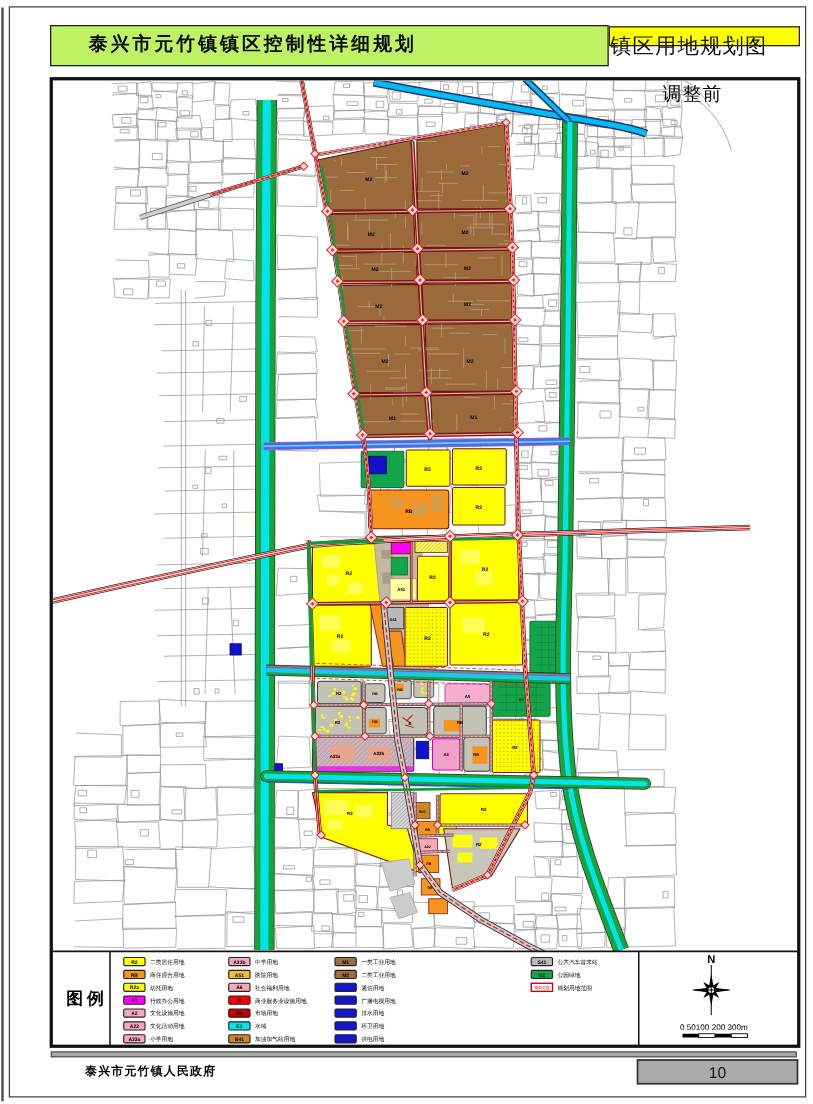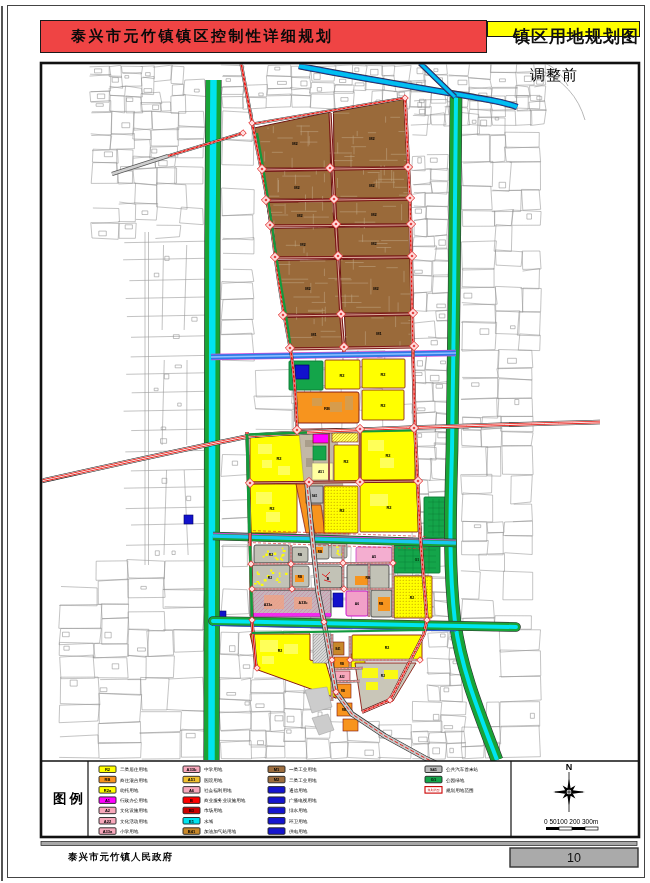--- a/index.html
+++ b/index.html
@@ -1,20 +1,20 @@
 <!DOCTYPE html>
 <html><head><meta charset="utf-8"><style>
 *{margin:0;padding:0;box-sizing:border-box}
 body{width:650px;height:883px;background:#fff;font-family:"Liberation Sans",sans-serif;position:relative;overflow:hidden}
 .abs{position:absolute}
 </style></head><body>
 <div class="abs" style="left:1px;top:6px;width:2px;height:875px;background:#555"></div>
 <div class="abs" style="left:6.5px;top:4.5px;width:638px;height:873px;border:1.4px solid #444"></div>
-<div class="abs" style="left:40px;top:20px;width:447px;height:33px;background:#ef4444;border:1.6px solid #1a1a1a;font-size:15px;font-weight:bold;letter-spacing:2.5px;color:#0a0a0a;line-height:30px;padding-left:30px">泰兴市元竹镇镇区控制性详细规划</div>
-<div class="abs" style="left:487px;top:21px;width:153px;height:16px;background:#ffff00;border:1.6px solid #1a1a1a;font-family:'Liberation Serif',serif;font-size:17px;font-weight:bold;letter-spacing:1px;color:#111;line-height:29px;text-align:right">镇区用地规划图</div>
+<div class="abs" style="left:40px;top:20px;width:447px;height:33px;background:#bef264;border:1.6px solid #1a1a1a;font-size:15px;font-weight:bold;letter-spacing:2.5px;color:#0a0a0a;line-height:30px;padding-left:30px">泰兴市元竹镇镇区控制性详细规划</div>
+<div class="abs" style="left:487px;top:21px;width:153px;height:16px;background:#ffff00;border:1.6px solid #1a1a1a;font-family:'Liberation Serif',serif;font-size:17px;font-weight:normal;letter-spacing:1px;color:#111;line-height:29px;text-align:left">镇区用地规划图</div>
 <svg class="abs" style="left:0;top:0" width="650" height="883" viewBox="0 0 650 883">
 <defs>
 <clipPath id="mapclip">
         <rect x="42.5" y="64.5" width="596" height="696.5"></rect>
       </clipPath>
 <clipPath id="brclip">
         <polygon points="256,130 333,113 405,98 413,346 291,349 262,172"></polygon>
       </clipPath>
 <pattern id="dots" width="3" height="3" patternUnits="userSpaceOnUse">
         <circle cx="1.2" cy="1.2" r="0.55" fill="#b89000"></circle>

